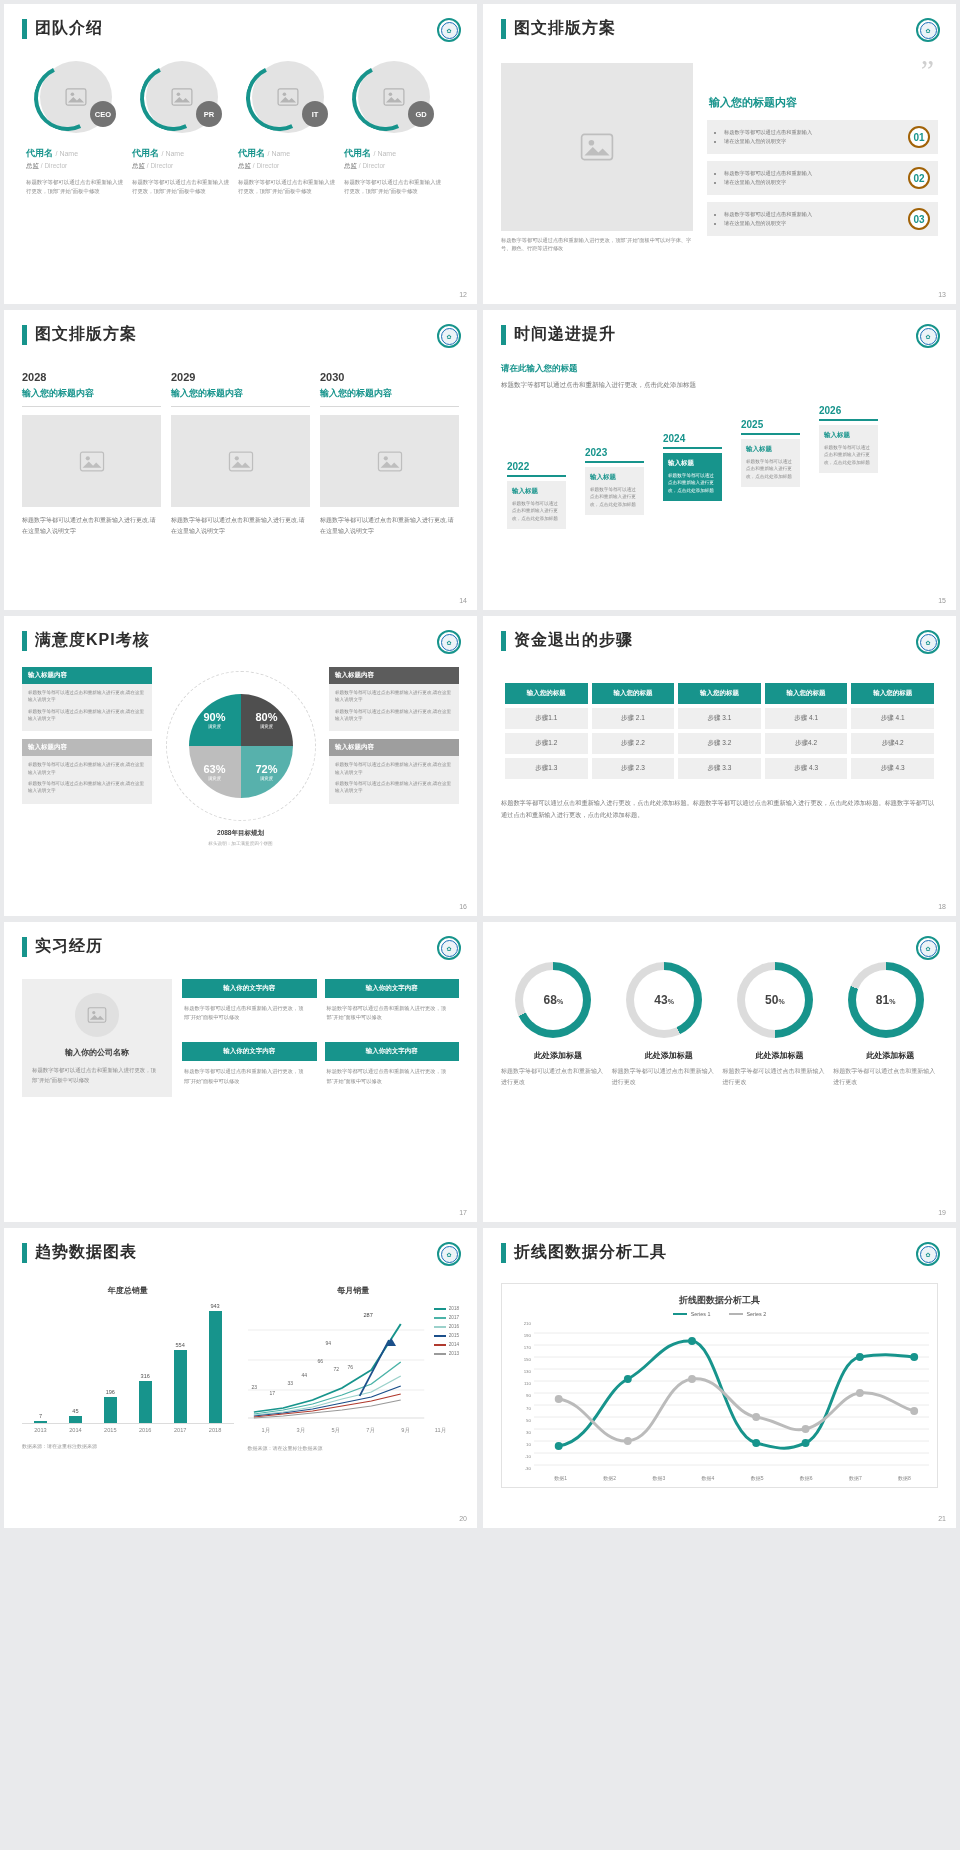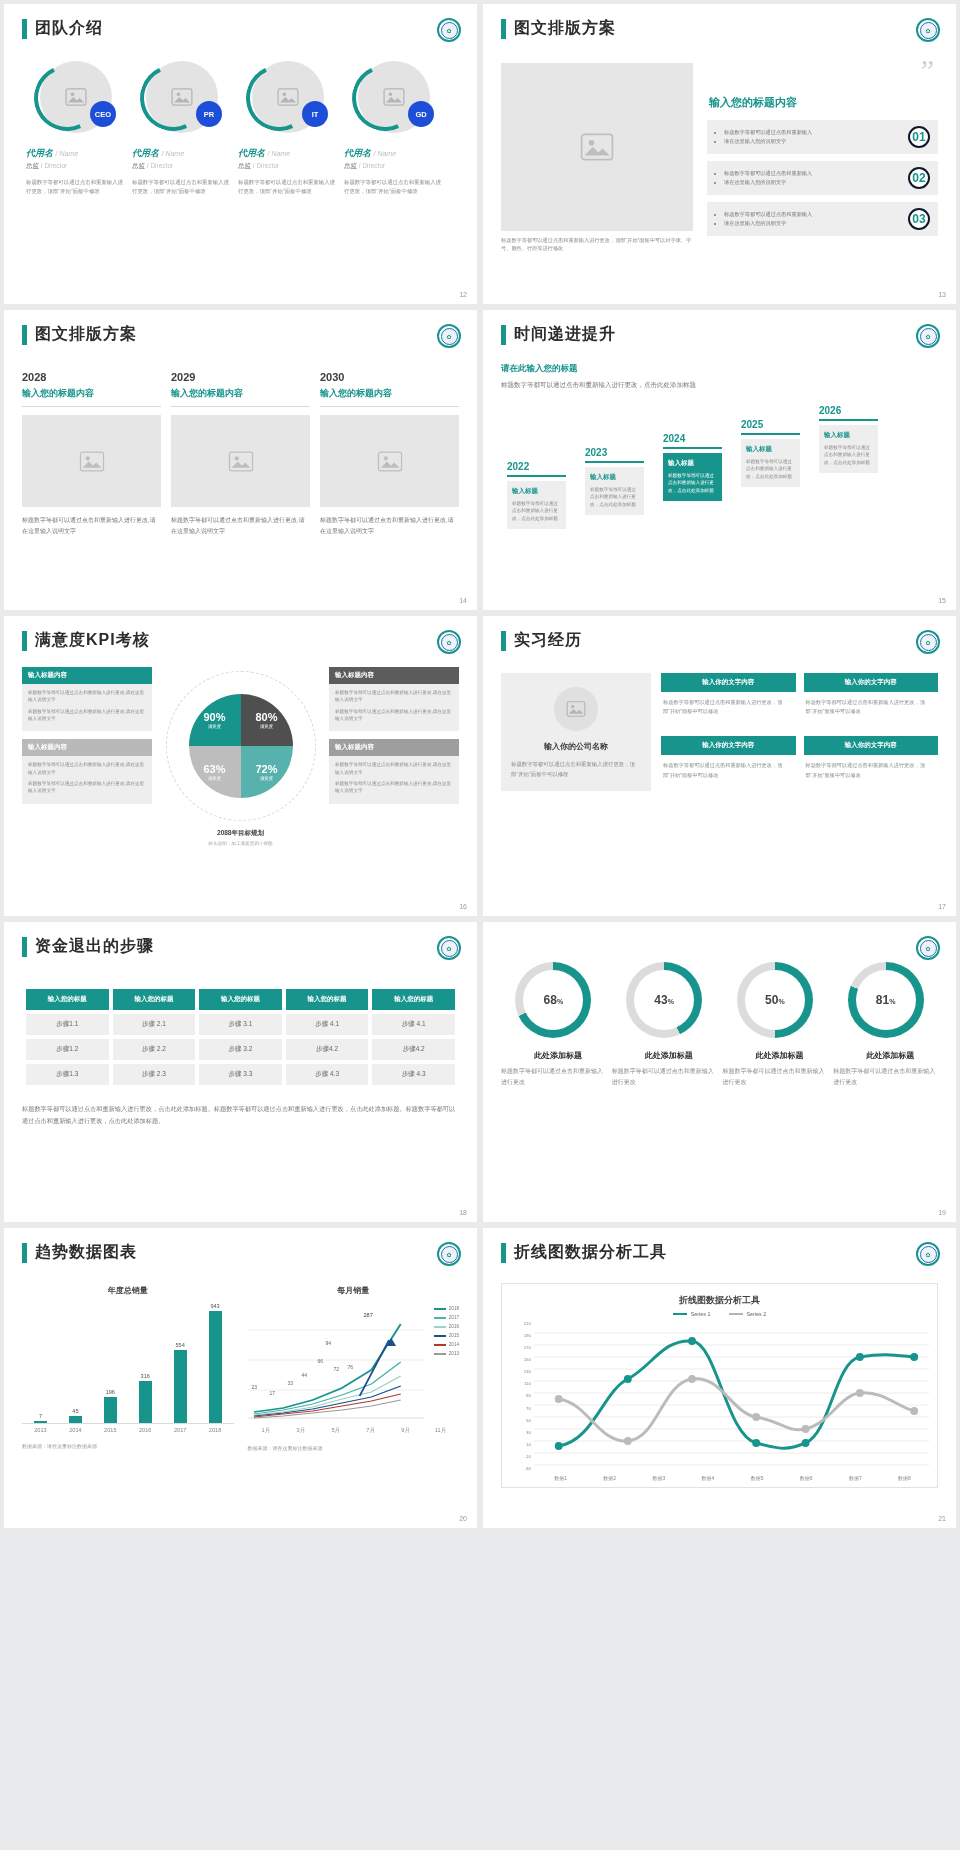--- a/index.html
+++ b/index.html
@@ -58,44 +58,44 @@
   }
   .av-arc {
     position:absolute; left:8px; top:4px;
     width:66px;height:66px;border-radius:50%;
     border:4px solid transparent; border-left-color:#17948c; border-bottom-color:#17948c;
     transform:rotate(20deg);
   }
   .av-badge {
     position:absolute; right:2px; bottom:6px;
     width:26px;height:26px;border-radius:50%;
-    background:#1d4ed8;color:#fff;font-size:7.5px;font-weight:bold;
+    background:#737373;color:#fff;font-size:7.5px;font-weight:bold;
     display:flex;align-items:center;justify-content:center;
   }
   .m-name { margin-top:14px; font-size:9px; font-weight:bold; color:#17948c; }
-  .m-name span { color:#bdbdbd; font-weight:normal; font-size:7px;font-style:italic; }
+  .m-name span { color:#bdbdbd; font-weight:normal; font-size:7px; }
   .m-role { font-size:6.5px; color:#6f6f6f; margin-top:2px; }
   .m-role span { color:#c2c2c2; }
   .m-desc { margin-top:7px; font-size:5.4px; line-height:1.7; color:#8a8a8a; }
 
   
   .s13-wrap { display:flex; gap:14px; margin-top:24px; }
   .s13-left { width:192px; }
   .s13-img { height:168px; }
   .s13-cap { font-size:5.2px; color:#8a8a8a; line-height:1.6; margin-top:5px; }
   .s13-right { flex:1; position:relative; padding-top:6px; }
   .quote { position:absolute; right:4px; top:-4px; font-size:30px; color:#cfcfcf; font-family:"Liberation Serif", serif; line-height:.7;}
   .s13-h { font-size:11px; font-weight:bold; color:#17948c; margin:26px 0 10px 2px; }
   .s13-row { display:flex; align-items:center; gap:8px; background:#eeeeee; padding:6px 8px; margin-bottom:7px; }
   .s13-row ul { margin:0; padding-left:9px; flex:1; }
   .s13-row li { font-size:5.2px; color:#777; line-height:1.7; }
   .circ-num {
     width:22px;height:22px;border-radius:50%;
-    border:2px solid #0f172a; color:#17948c;
-    font-size:12px;font-weight:bold;
+    border:2px solid #a16207; color:#17948c;
+    font-size:10px;font-weight:bold;
     display:flex;align-items:center;justify-content:center;
     background:#fff; flex:none;
   }
 
   
   .s14 { display:flex; gap:10px; margin-top:26px; }
   .s14 .col { flex:1; }
   .yr { font-size:11px; font-weight:bold; color:#3d3d3d; }
   .s14 .sub { font-size:9px; font-weight:bold; color:#17948c; margin-top:4px; }
   .s14 .line { height:1px; background:#d8d8d8; margin:6px 0 8px; }
@@ -498,63 +498,20 @@
         <div class="kbox">
           <div class="hd" style="background:#9e9e9e;color:#fff">输入标题内容</div>
           <div class="bd">
             <p>标题数字等都可以通过点击和重新输入进行更改,请在这里输入说明文字</p>
             <p>标题数字等都可以通过点击和重新输入进行更改,请在这里输入说明文字</p>
           </div>
         </div>
       </div>
     </div>
     <div class="slide-num">16</div>
-  </div>
-
-  <div class="slide">
-    <div class="s-head">
-      <span class="s-bar"></span>
-      <span class="s-title">实习经历</span>
-    </div>
-    <div class="logo">
-        <div class="ring">✿</div>
-      </div>
-
-    <div class="s17">
-      <div class="card-l">
-        <div class="av">
-          <svg width="20" height="16" viewBox="0 0 24 20">
-              <rect x="1" y="1" width="22" height="18" rx="2" fill="none" stroke="#b5b5b5" stroke-width="1.4"></rect>
-              <circle cx="8" cy="7" r="2" fill="#b5b5b5"></circle>
-              <path d="M3 16l6-6 4 4 3-3 5 5z" fill="#b5b5b5"></path>
-            </svg>
-        </div>
-        <div class="cn">输入你的公司名称</div>
-        <div class="cd">标题数字等都可以通过点击和重新输入进行更改，顶部“开始”面板中可以修改</div>
-      </div>
-      <div class="grid">
-        <div class="cell">
-          <div class="hd">输入你的文字内容</div>
-          <div class="bd">标题数字等都可以通过点击和重新输入进行更改，顶部“开始”面板中可以修改</div>
-        </div>
-        <div class="cell">
-          <div class="hd">输入你的文字内容</div>
-          <div class="bd">标题数字等都可以通过点击和重新输入进行更改，顶部“开始”面板中可以修改</div>
-        </div>
-        <div class="cell">
-          <div class="hd">输入你的文字内容</div>
-          <div class="bd">标题数字等都可以通过点击和重新输入进行更改，顶部“开始”面板中可以修改</div>
-        </div>
-        <div class="cell">
-          <div class="hd">输入你的文字内容</div>
-          <div class="bd">标题数字等都可以通过点击和重新输入进行更改，顶部“开始”面板中可以修改</div>
-        </div>
-      </div>
-    </div>
-    <div class="slide-num">17</div>
   </div>
 
   <div class="slide">
     <div class="s-head">
       <span class="s-bar"></span>
       <span class="s-title">资金退出的步骤</span>
     </div>
     <div class="logo">
         <div class="ring">✿</div>
       </div>
@@ -590,20 +547,63 @@
             <td>步骤 2.3</td>
             <td>步骤 3.3</td>
             <td>步骤 4.3</td>
             <td>步骤 4.3</td>
           </tr>
         </tbody>
       </table>
       <div class="note">标题数字等都可以通过点击和重新输入进行更改，点击此处添加标题。标题数字等都可以通过点击和重新输入进行更改，点击此处添加标题。标题数字等都可以通过点击和重新输入进行更改，点击此处添加标题。</div>
     </div>
     <div class="slide-num">18</div>
+  </div>
+
+  <div class="slide">
+    <div class="s-head">
+      <span class="s-bar"></span>
+      <span class="s-title">实习经历</span>
+    </div>
+    <div class="logo">
+        <div class="ring">✿</div>
+      </div>
+
+    <div class="s17">
+      <div class="card-l">
+        <div class="av">
+          <svg width="20" height="16" viewBox="0 0 24 20">
+              <rect x="1" y="1" width="22" height="18" rx="2" fill="none" stroke="#b5b5b5" stroke-width="1.4"></rect>
+              <circle cx="8" cy="7" r="2" fill="#b5b5b5"></circle>
+              <path d="M3 16l6-6 4 4 3-3 5 5z" fill="#b5b5b5"></path>
+            </svg>
+        </div>
+        <div class="cn">输入你的公司名称</div>
+        <div class="cd">标题数字等都可以通过点击和重新输入进行更改，顶部“开始”面板中可以修改</div>
+      </div>
+      <div class="grid">
+        <div class="cell">
+          <div class="hd">输入你的文字内容</div>
+          <div class="bd">标题数字等都可以通过点击和重新输入进行更改，顶部“开始”面板中可以修改</div>
+        </div>
+        <div class="cell">
+          <div class="hd">输入你的文字内容</div>
+          <div class="bd">标题数字等都可以通过点击和重新输入进行更改，顶部“开始”面板中可以修改</div>
+        </div>
+        <div class="cell">
+          <div class="hd">输入你的文字内容</div>
+          <div class="bd">标题数字等都可以通过点击和重新输入进行更改，顶部“开始”面板中可以修改</div>
+        </div>
+        <div class="cell">
+          <div class="hd">输入你的文字内容</div>
+          <div class="bd">标题数字等都可以通过点击和重新输入进行更改，顶部“开始”面板中可以修改</div>
+        </div>
+      </div>
+    </div>
+    <div class="slide-num">17</div>
   </div>
 
   <div class="slide">
     <div class="logo">
         <div class="ring">✿</div>
       </div>
 
     <div class="s19">
       <div class="col">
         <div class="donut" style="background:conic-gradient(#17948c 0% 68%, #dcdcdc 68% 100%)">

